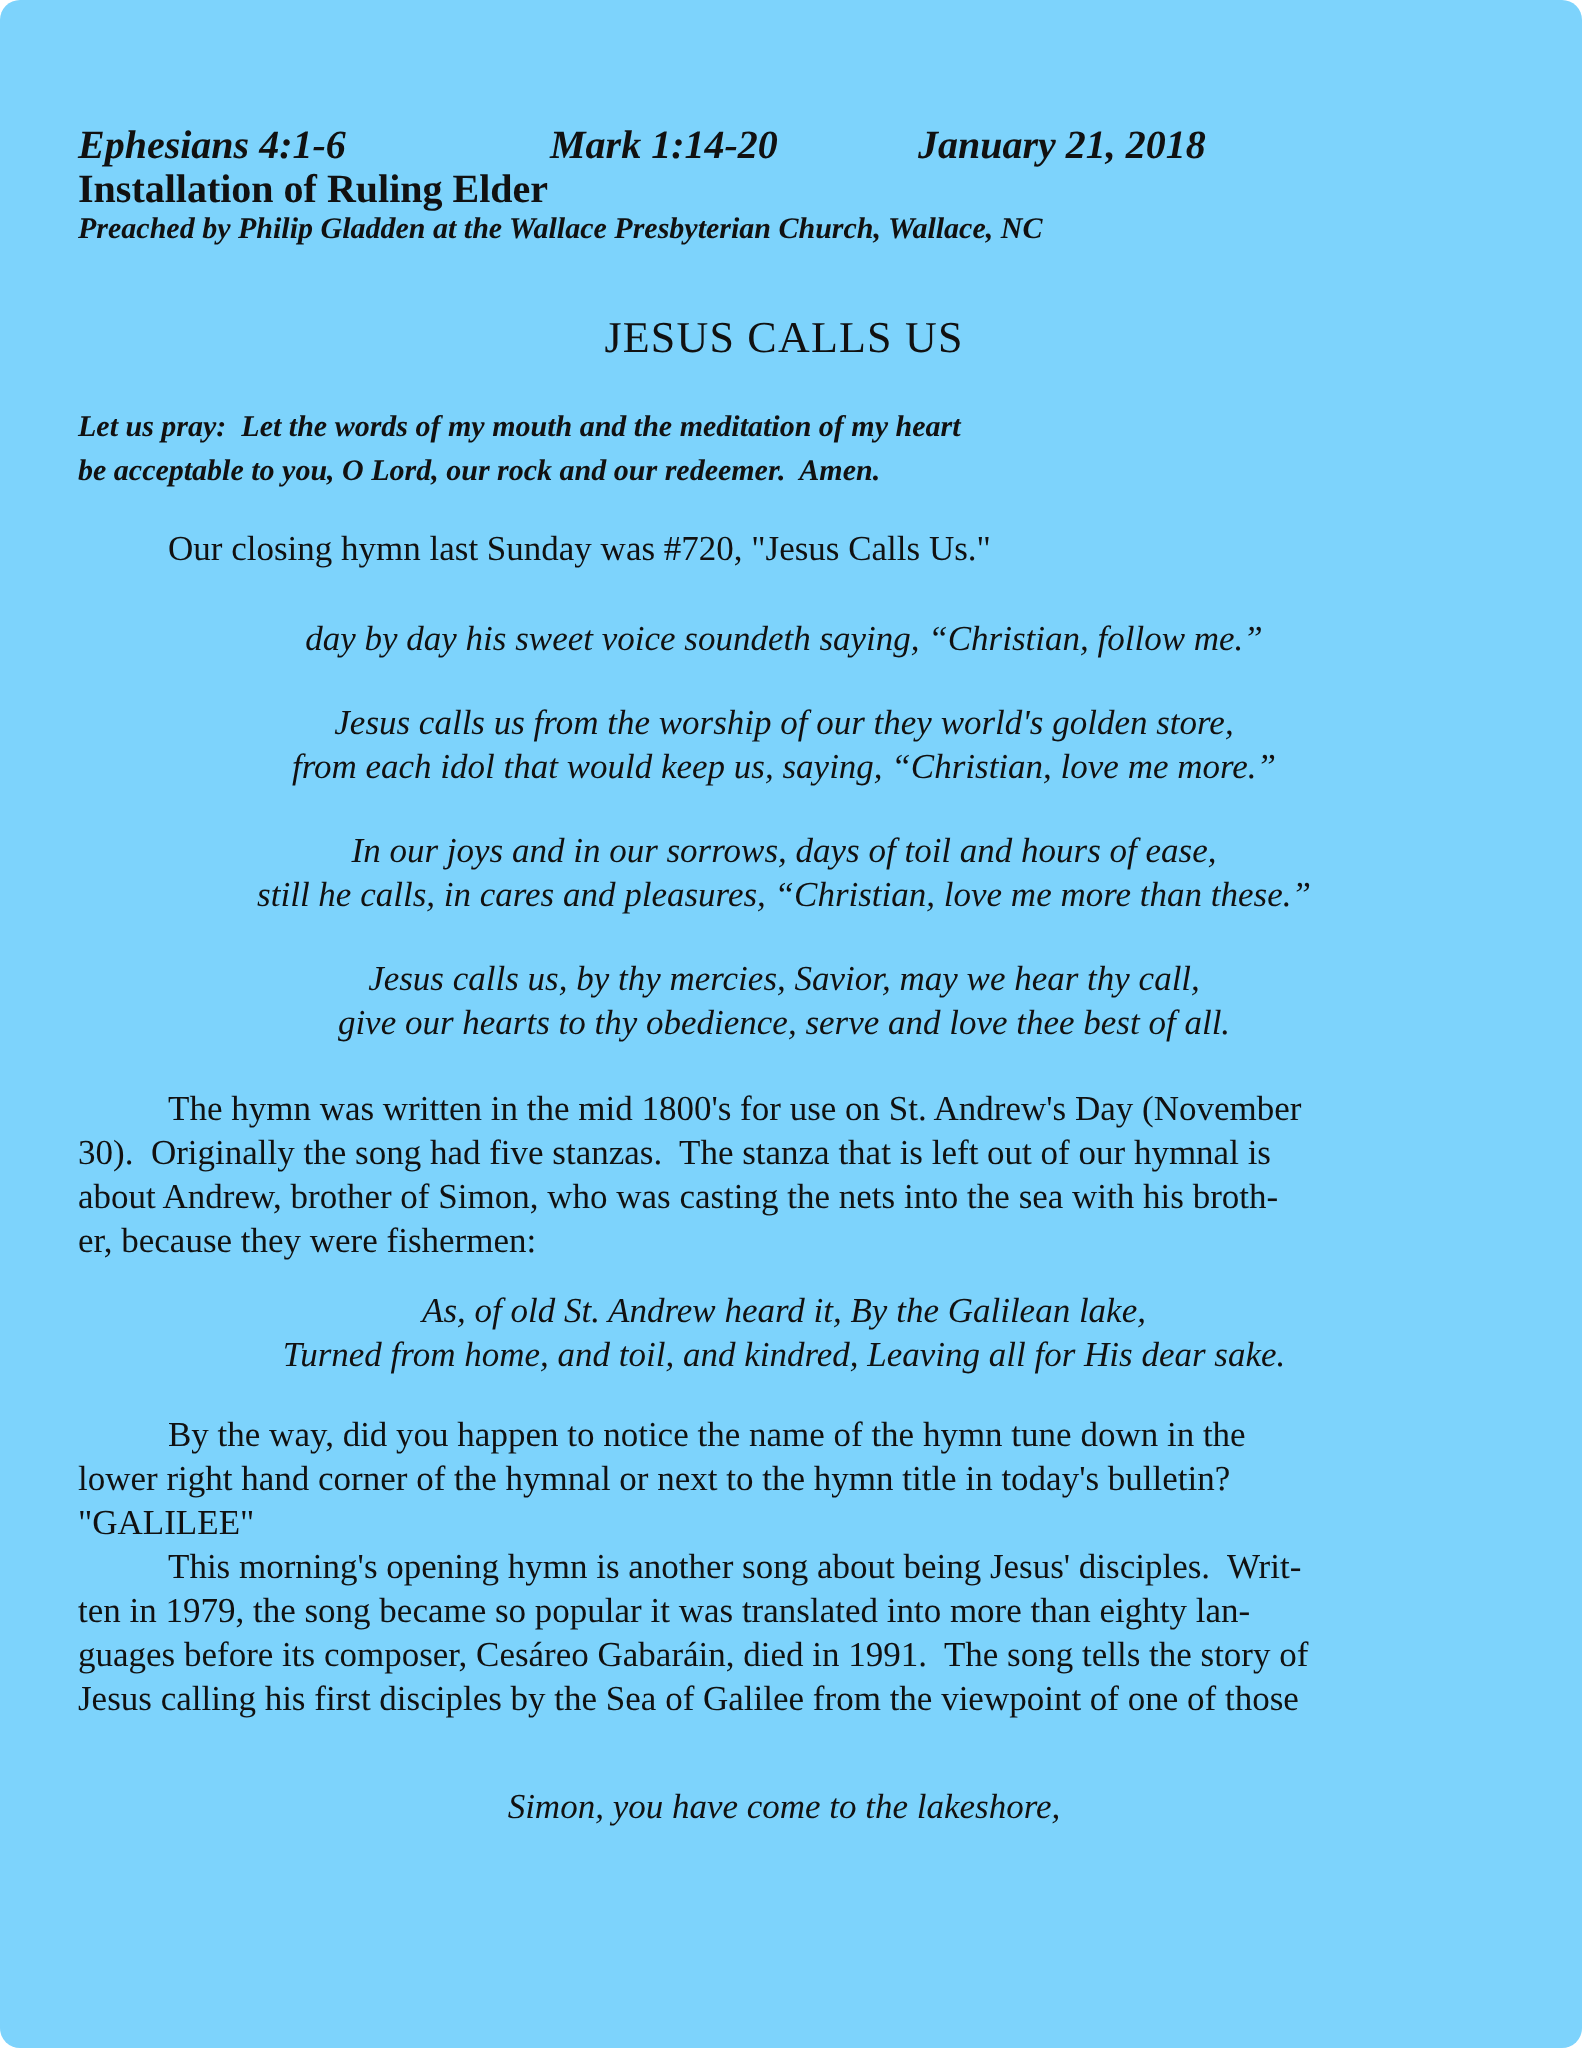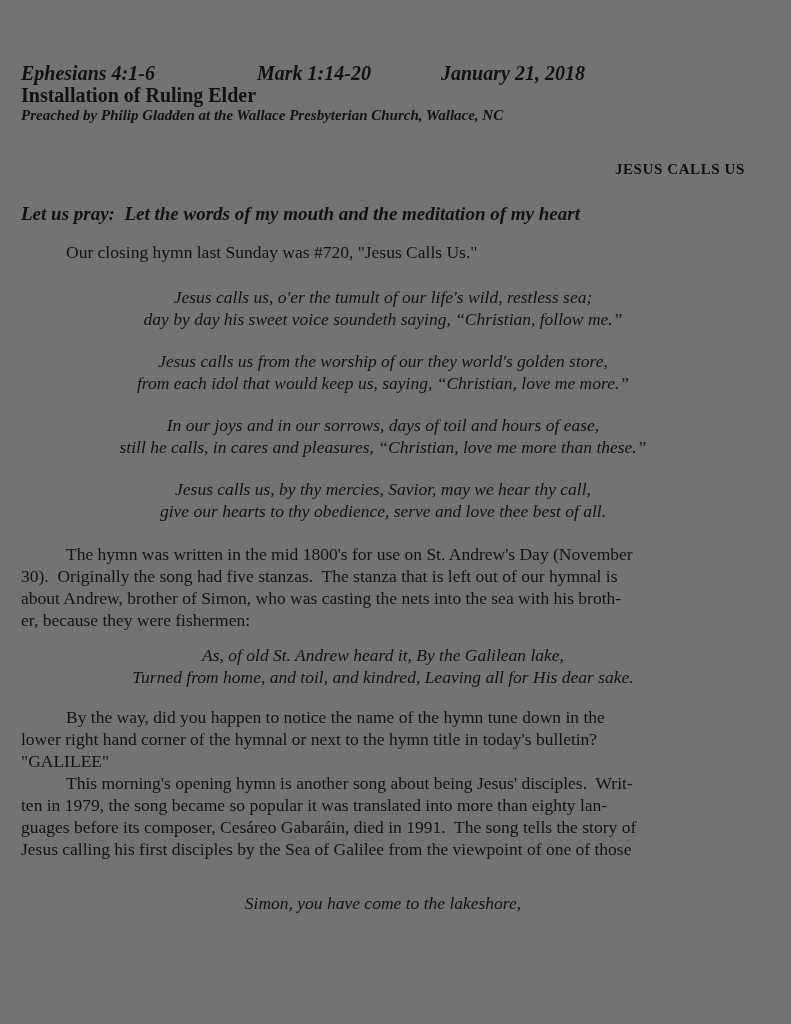--- a/index.html
+++ b/index.html
@@ -4,26 +4,27 @@
 <style>
   html, body {
     margin: 0;
     padding: 0;
     background: #ffffff;
   }
   .page {
     position: relative;
     width: 791px;
     height: 1024px;
-    background: #737373;
+    background: #7dd3fc;
     color: #111111;
     font-family: "Liberation Serif", "DejaVu Serif", serif;
     overflow: hidden;
     box-sizing: border-box;
-    padding: 62px 46px 0 21px;
+    padding: 62px 46px 0 39px;
+    border-radius: 10px;
   }
   .line {
     white-space: pre-wrap;
     line-height: 22px;
   }
   
   .refs-row {
     font-weight: bold;
     font-style: italic;
     font-size: 20px;
@@ -38,32 +39,32 @@
   }
   .byline {
     font-weight: bold;
     font-style: italic;
     font-size: 15px;
     line-height: 19px;
   }
   
   .sermon-title {
     margin-top: 33px;
-    text-align: right;
-    font-weight: bold;
-    font-size: 15px;
+    text-align: center;
+    font-weight: normal;
+    font-size: 22px;
     letter-spacing: 0.6px;
     line-height: 22px;
   }
   
   .prayer {
     margin-top: 23px;
     font-weight: bold;
     font-style: italic;
-    font-size: 19px;
+    font-size: 15px;
   }
   
   .body-par {
     font-size: 17.5px;
   }
   .indent { text-indent: 45px; }
   .mt16 { margin-top: 16px; }
   .mt23 { margin-top: 23px; }
   .mt20 { margin-top: 20px; }
   .mt21 { margin-top: 21px; }
@@ -88,28 +89,28 @@
       <span class="ref1">Ephesians 4:1-6</span><span class="ref2">Mark 1:14-20</span><span>January 21, 2018</span>
     </div>
     <div class="occasion">Installation of Ruling Elder</div>
     <div class="byline">Preached by Philip Gladden at the Wallace Presbyterian Church, Wallace, NC</div>
   </div>
 
   <div class="sermon-title">JESUS CALLS US</div>
 
   <div class="prayer">
     <div class="line">Let us pray:  Let the words of my mouth and the meditation of my heart</div>
+    <div class="line">be acceptable to you, O Lord, our rock and our redeemer.  Amen.</div>
   </div>
 
   <div class="body-par mt16">
     <div class="line indent">Our closing hymn last Sunday was #720, "Jesus Calls Us."</div>
   </div>
 
   <div class="stanza mt23">
-    <div class="line">Jesus calls us, o'er the tumult of our life's wild, restless sea;</div>
     <div class="line">day by day his sweet voice soundeth saying, “Christian, follow me.”</div>
   </div>
 
   <div class="stanza mt20">
     <div class="line">Jesus calls us from the worship of our they world's golden store,</div>
     <div class="line">from each idol that would keep us, saying, “Christian, love me more.”</div>
   </div>
 
   <div class="stanza mt20">
     <div class="line">In our joys and in our sorrows, days of toil and hours of ease,</div>

